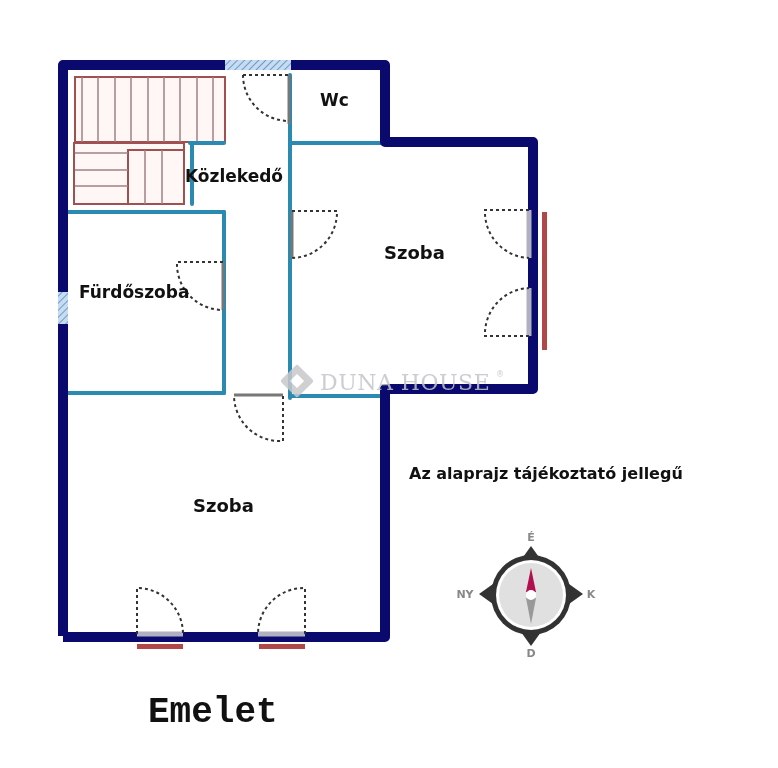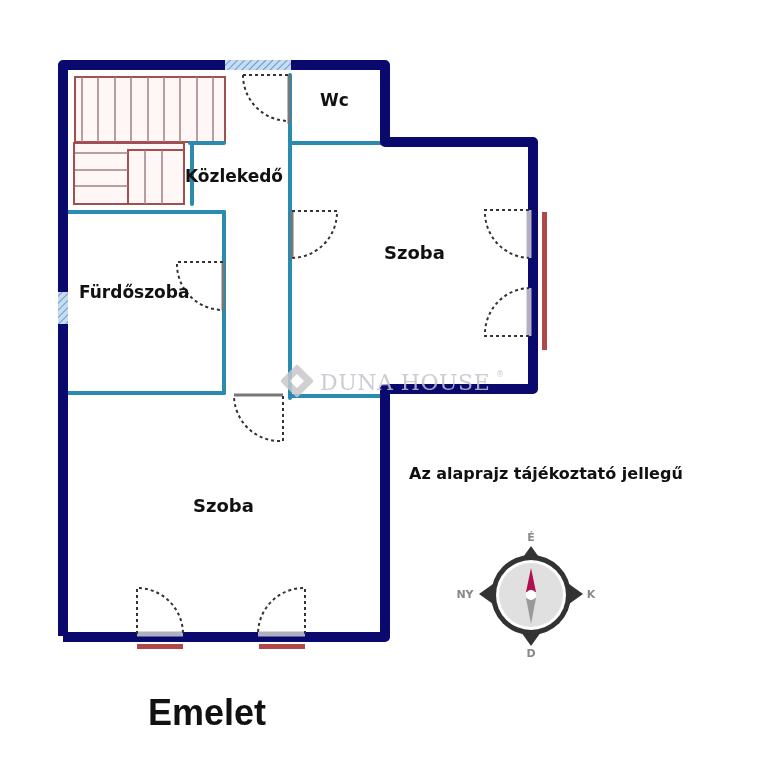--- a/index.html
+++ b/index.html
@@ -1,19 +1,19 @@
 <!DOCTYPE html>
 <html><head>
 <meta charset="utf-8">
 <style>
   html, body { margin:0; padding:0; background:#ffffff; }
   body { width:778px; height:768px; position:relative; overflow:hidden; font-family:"DejaVu Sans", sans-serif; }
   svg.plan { position:absolute; left:0; top:0; }
   .room-label { font-family:"DejaVu Sans", sans-serif; font-weight:bold; fill:#111; }
-  .title { position:absolute; left:148px; top:692px; font-size:36px; font-weight:bold; color:#111; font-family:Liberation Sans, sans-serif; }
+  .title { position:absolute; left:148px; top:692px; font-size:36px; font-weight:bold; color:#111; font-family:Liberation Mono, monospace; }
   .disclaimer { position:absolute; left:409px; top:446px; font-size:16px; font-weight:bold; color:#111; font-family:"DejaVu Sans", sans-serif; white-space:nowrap;margin-top:18px; }
 </style>
 </head>
 <body>
 
 <svg class="plan" width="778" height="768" viewBox="0 0 778 768">
   <defs>
     <pattern id="hatch" patternUnits="userSpaceOnUse" width="5" height="5" patternTransform="rotate(45)">
       <rect width="5" height="5" fill="#c8dcf0"></rect>
       <line x1="0" y1="0" x2="0" y2="5" stroke="#6a9ad0" stroke-width="2"></line>

